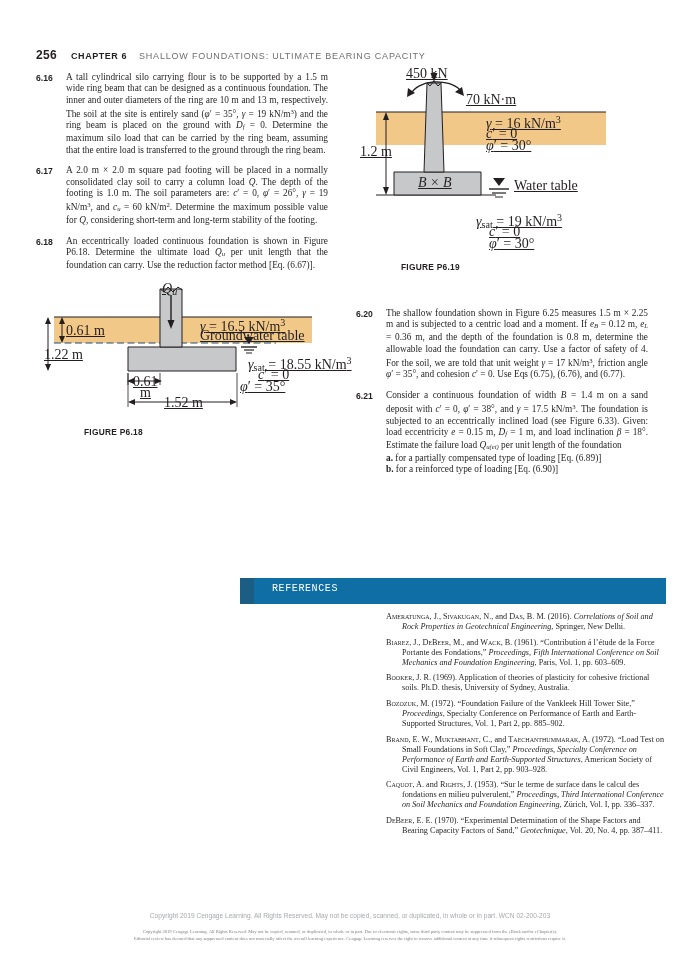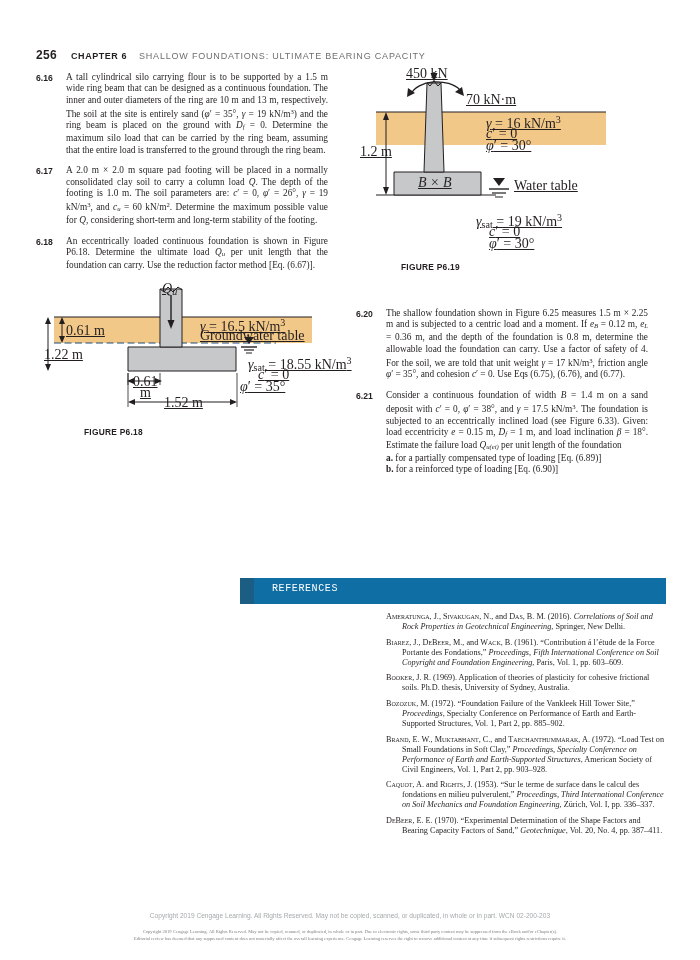--- a/index.html
+++ b/index.html
@@ -265,21 +265,21 @@
     <div class="ref">
       <span class="sc">Ameratunga</span>, J., <span class="sc">Sivakugan</span>, N., and
       <span class="sc">Das</span>, B. M. (2016). <i>Correlations of Soil and Rock Properties in
       Geotechnical Engineering</i>, Springer, New Delhi.
     </div>
 
     <div class="ref">
       <span class="sc">Biarez</span>, J., <span class="sc">DeBeer</span>, M., and
       <span class="sc">Wack</span>, B. (1961). “Contribution á l’étude de
       la Force Portante des Fondations,” <i>Proceedings, Fifth International Conference on Soil
-      Copyright and Foundation Engineering</i>, Paris, Vol. 1, pp. 603–609.
+      Mechanics and Foundation Engineering</i>, Paris, Vol. 1, pp. 603–609.
     </div>
 
     <div class="ref">
       <span class="sc">Booker</span>, J. R. (1969). Application of theories of plasticity for cohesive
       frictional soils. Ph.D. thesis, University of Sydney, Australia.
     </div>
 
     <div class="ref">
       <span class="sc">Bozozuk</span>, M. (1972). “Foundation Failure of the Vankleek Hill Tower
       Site,” <i>Proceedings</i>, Specialty Conference on Performance of Earth and

